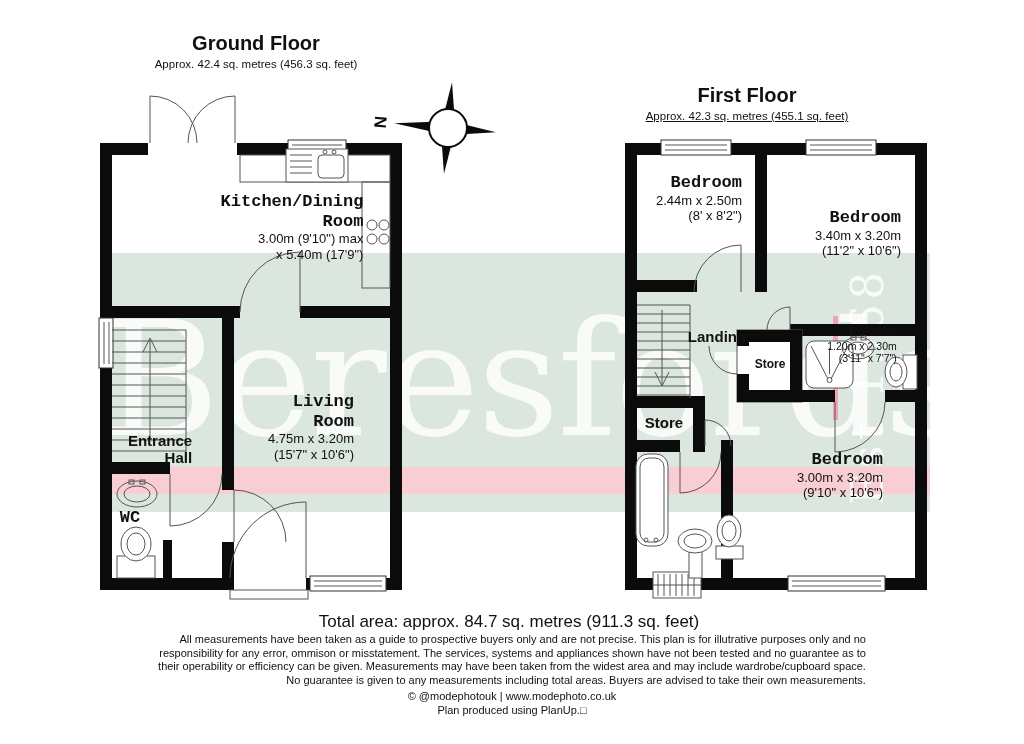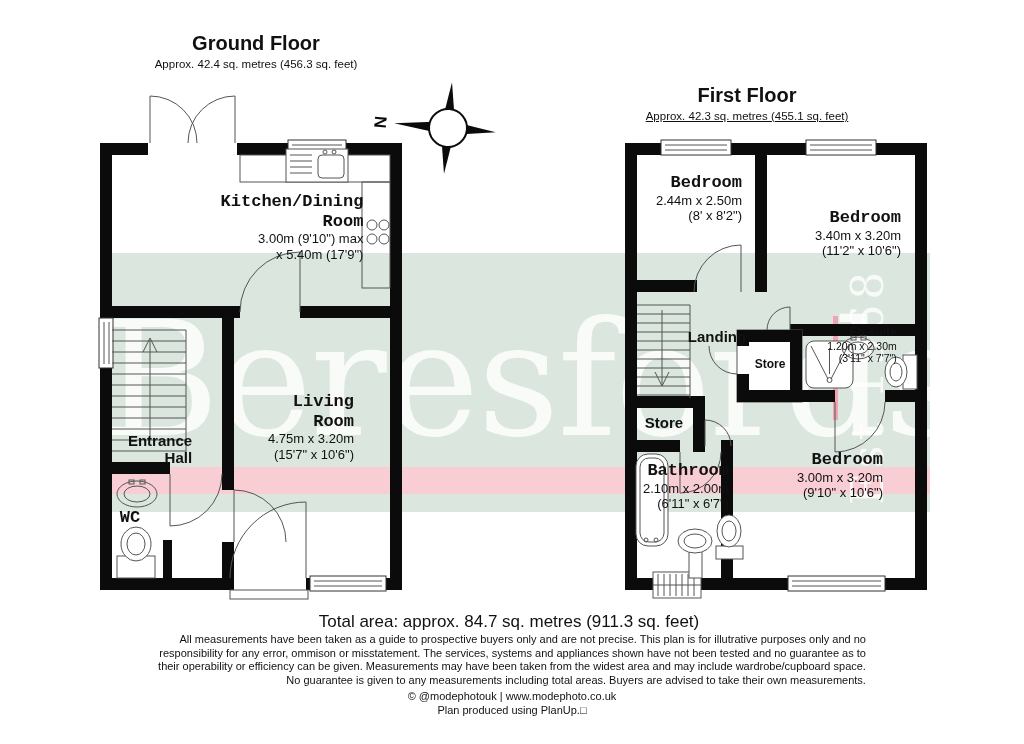--- a/index.html
+++ b/index.html
@@ -350,25 +350,20 @@
     <span class="rname-xs">Store</span>
   </div>
   <div class="lbl" style="left:664px;top:414px;">
     <span class="rname-sm">Store</span>
   </div>
   <div class="lbl" style="left:862px;top:326px;">
     <span class="rname-xs">En-suite</span>
     <span class="rdim-xs">1.20m x 2.30m</span>
     <span class="rdim-xs">(3'11" x 7'7")</span>
   </div>
-  <div class="lbl" style="left:686px;top:461px;">
-    <span class="rname">Bathroom</span>
-    <span class="rdim">2.10m x 2.00m</span>
-    <span class="rdim">(6'11" x 6'7")</span>
-  </div>
   <div class="lbl" style="left:840px;top:450px;">
     <span class="rname">Bedroom</span>
     <span class="rdim">3.00m x 3.20m</span>
     <span class="rdim">(9'10" x 10'6")</span>
   </div>
 
   <div class="lbl" id="total-area" style="left:509px;top:605px;">Total area: approx. 84.7 sq. metres (911.3 sq. feet)</div>
   <div class="lbl foot" style="left:512px;top:633px;">
     <div>All measurements have been taken as a guide to prospective buyers only and are not precise. This plan is for illutrative purposes only and no</div>
     <div>responsibility for any error, ommison or misstatement. The services, systems and appliances shown have not been tested and no guarantee as to</div>

